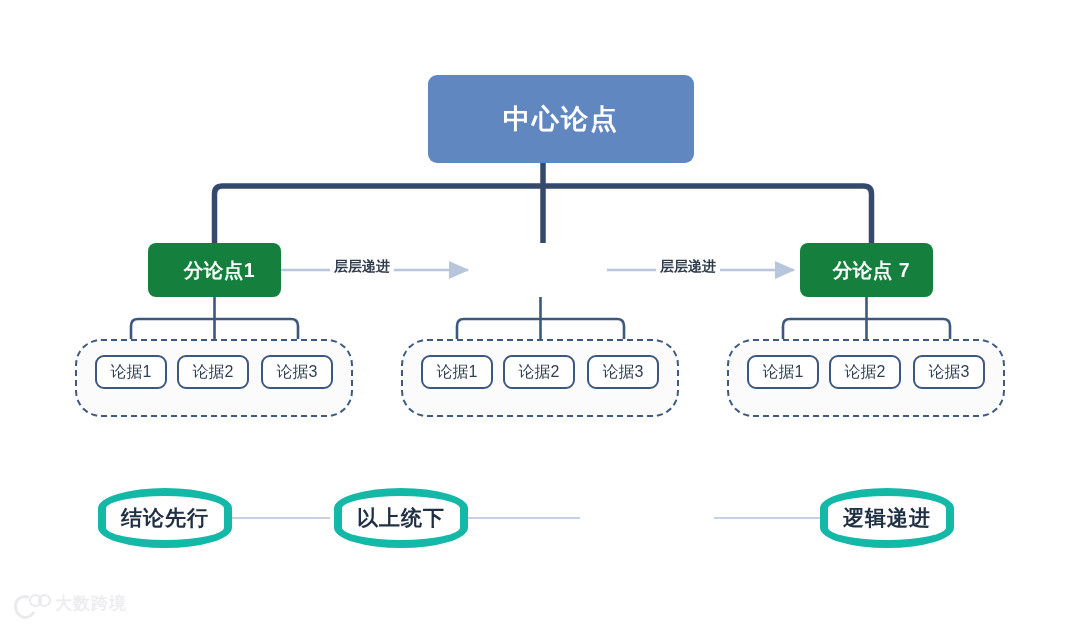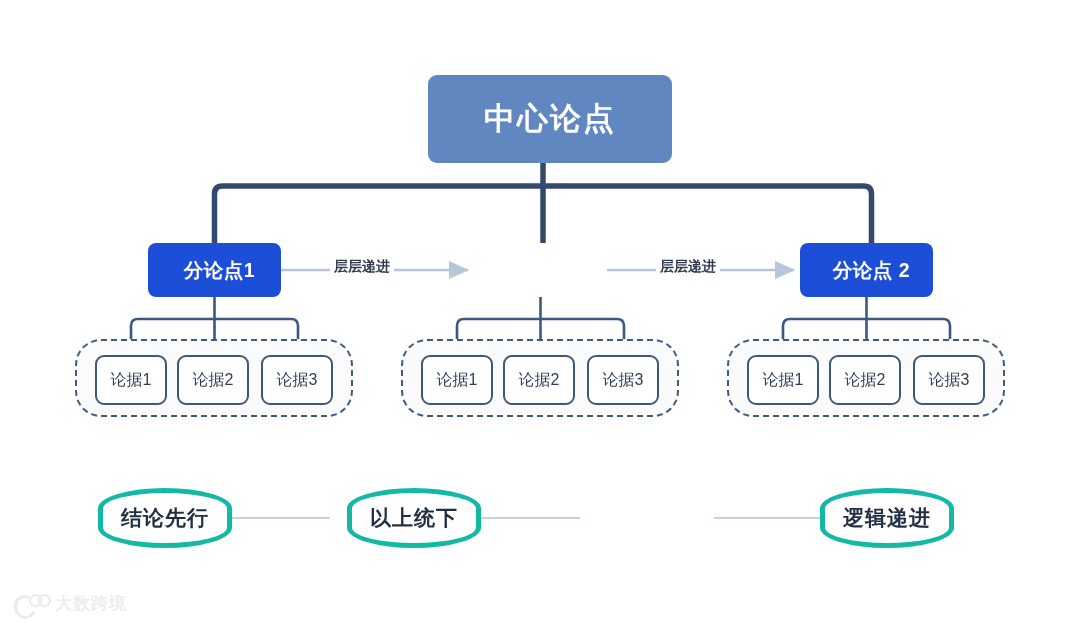--- a/index.html
+++ b/index.html
@@ -36,35 +36,35 @@
     align-items: center;
     justify-content: center;
     box-sizing: border-box;
     text-align: center;
     white-space: nowrap;
   }
 
   .central-node {
     left: 428px;
     top: 75px;
-    width: 244px;
+    width: 266px;
     height: 88px;
     background: #6187c1;
     border-radius: 9px;
     color: #ffffff;
-    font-size: 31px;
+    font-size: 27px;
     font-weight: bold;
     letter-spacing: 2px;
   }
 
   .sub-node {
     top: 243px;
     width: 133px;
     height: 54px;
-    background: #1d4ed8;
+    background: #15803d;
     border-radius: 8px;
     color: #ffffff;
     font-size: 19.5px;
     font-weight: bold;
     letter-spacing: 0.5px;
     padding-left: 10px;
   }
   .sub-node.n0 { left: 148px; }
   .sub-node.n1 { left: 474px; }
   .sub-node.n2 { left: 800px; }
@@ -80,21 +80,21 @@
     border-radius: 26px;
     background: #fbfbfc;
   }
   .evidence-group.g0 { left: 75px; }
   .evidence-group.g1 { left: 401px; }
   .evidence-group.g2 { left: 727px; }
 
   .evidence-node {
     top: 355px;
     width: 72px;
-    height: 50px;
+    height: 34px;
     background: #ffffff;
     border: 2px solid #3d587e;
     border-radius: 9px;
     color: #2f3f55;
     font-size: 16px;
     font-weight: normal;
   }
   .ev-0-0 { left: 95px; }
   .ev-0-1 { left: 177px; }
   .ev-0-2 { left: 261px; }
@@ -104,29 +104,29 @@
   .ev-2-0 { left: 747px; }
   .ev-2-1 { left: 829px; }
   .ev-2-2 { left: 913px; }
 
   
   .principle-node {
     top: 488px;
     width: 134px;
     height: 60px;
     background: #ffffff;
-    border: 5px solid #14b8a6;
+    border: 8px solid #14b8a6;
     border-radius: 50% / 34%;
     color: #1f2f44;
     font-size: 21px;
     font-weight: bold;
     letter-spacing: 1px;
   }
   .principle-node.p0 { left: 98px; }
-  .principle-node.p1 { left: 347px; }
+  .principle-node.p1 { left: 334px; }
   .principle-node.p2 { left: 580px; }
   .principle-node.p3 { left: 820px; }
 
   
   .arrow-label {
     position: absolute;
     top: 258px;
     font-size: 14px;
     font-weight: bold;
     color: #2f3b4d;
@@ -210,21 +210,21 @@
     <line x1="607" y1="270" x2="794" y2="270" stroke="#b8c6dc" stroke-width="2.6" marker-end="url(#prog-arrow)"></line>
 
     <line x1="232" y1="518" x2="330" y2="518" stroke="#c5d2e3" stroke-width="2"></line>
     <line x1="464" y1="518" x2="580" y2="518" stroke="#c5d2e3" stroke-width="2"></line>
     <line x1="714" y1="518" x2="820" y2="518" stroke="#c5d2e3" stroke-width="2"></line>
   </svg>
 
   <div class="node central-node">中心论点</div>
 
   <div class="node sub-node n0">分论点1</div>
-  <div class="node sub-node n2">分论点 2</div>
+  <div class="node sub-node n2">分论点 7</div>
 
   <div class="arrow-label a0">层层递进</div>
   <div class="arrow-label a1">层层递进</div>
 
   <div class="evidence-group g0"></div>
   <div class="evidence-group g1"></div>
   <div class="evidence-group g2"></div>
 
   <div class="node evidence-node ev-0-0">论据1</div>
   <div class="node evidence-node ev-0-1">论据2</div>

